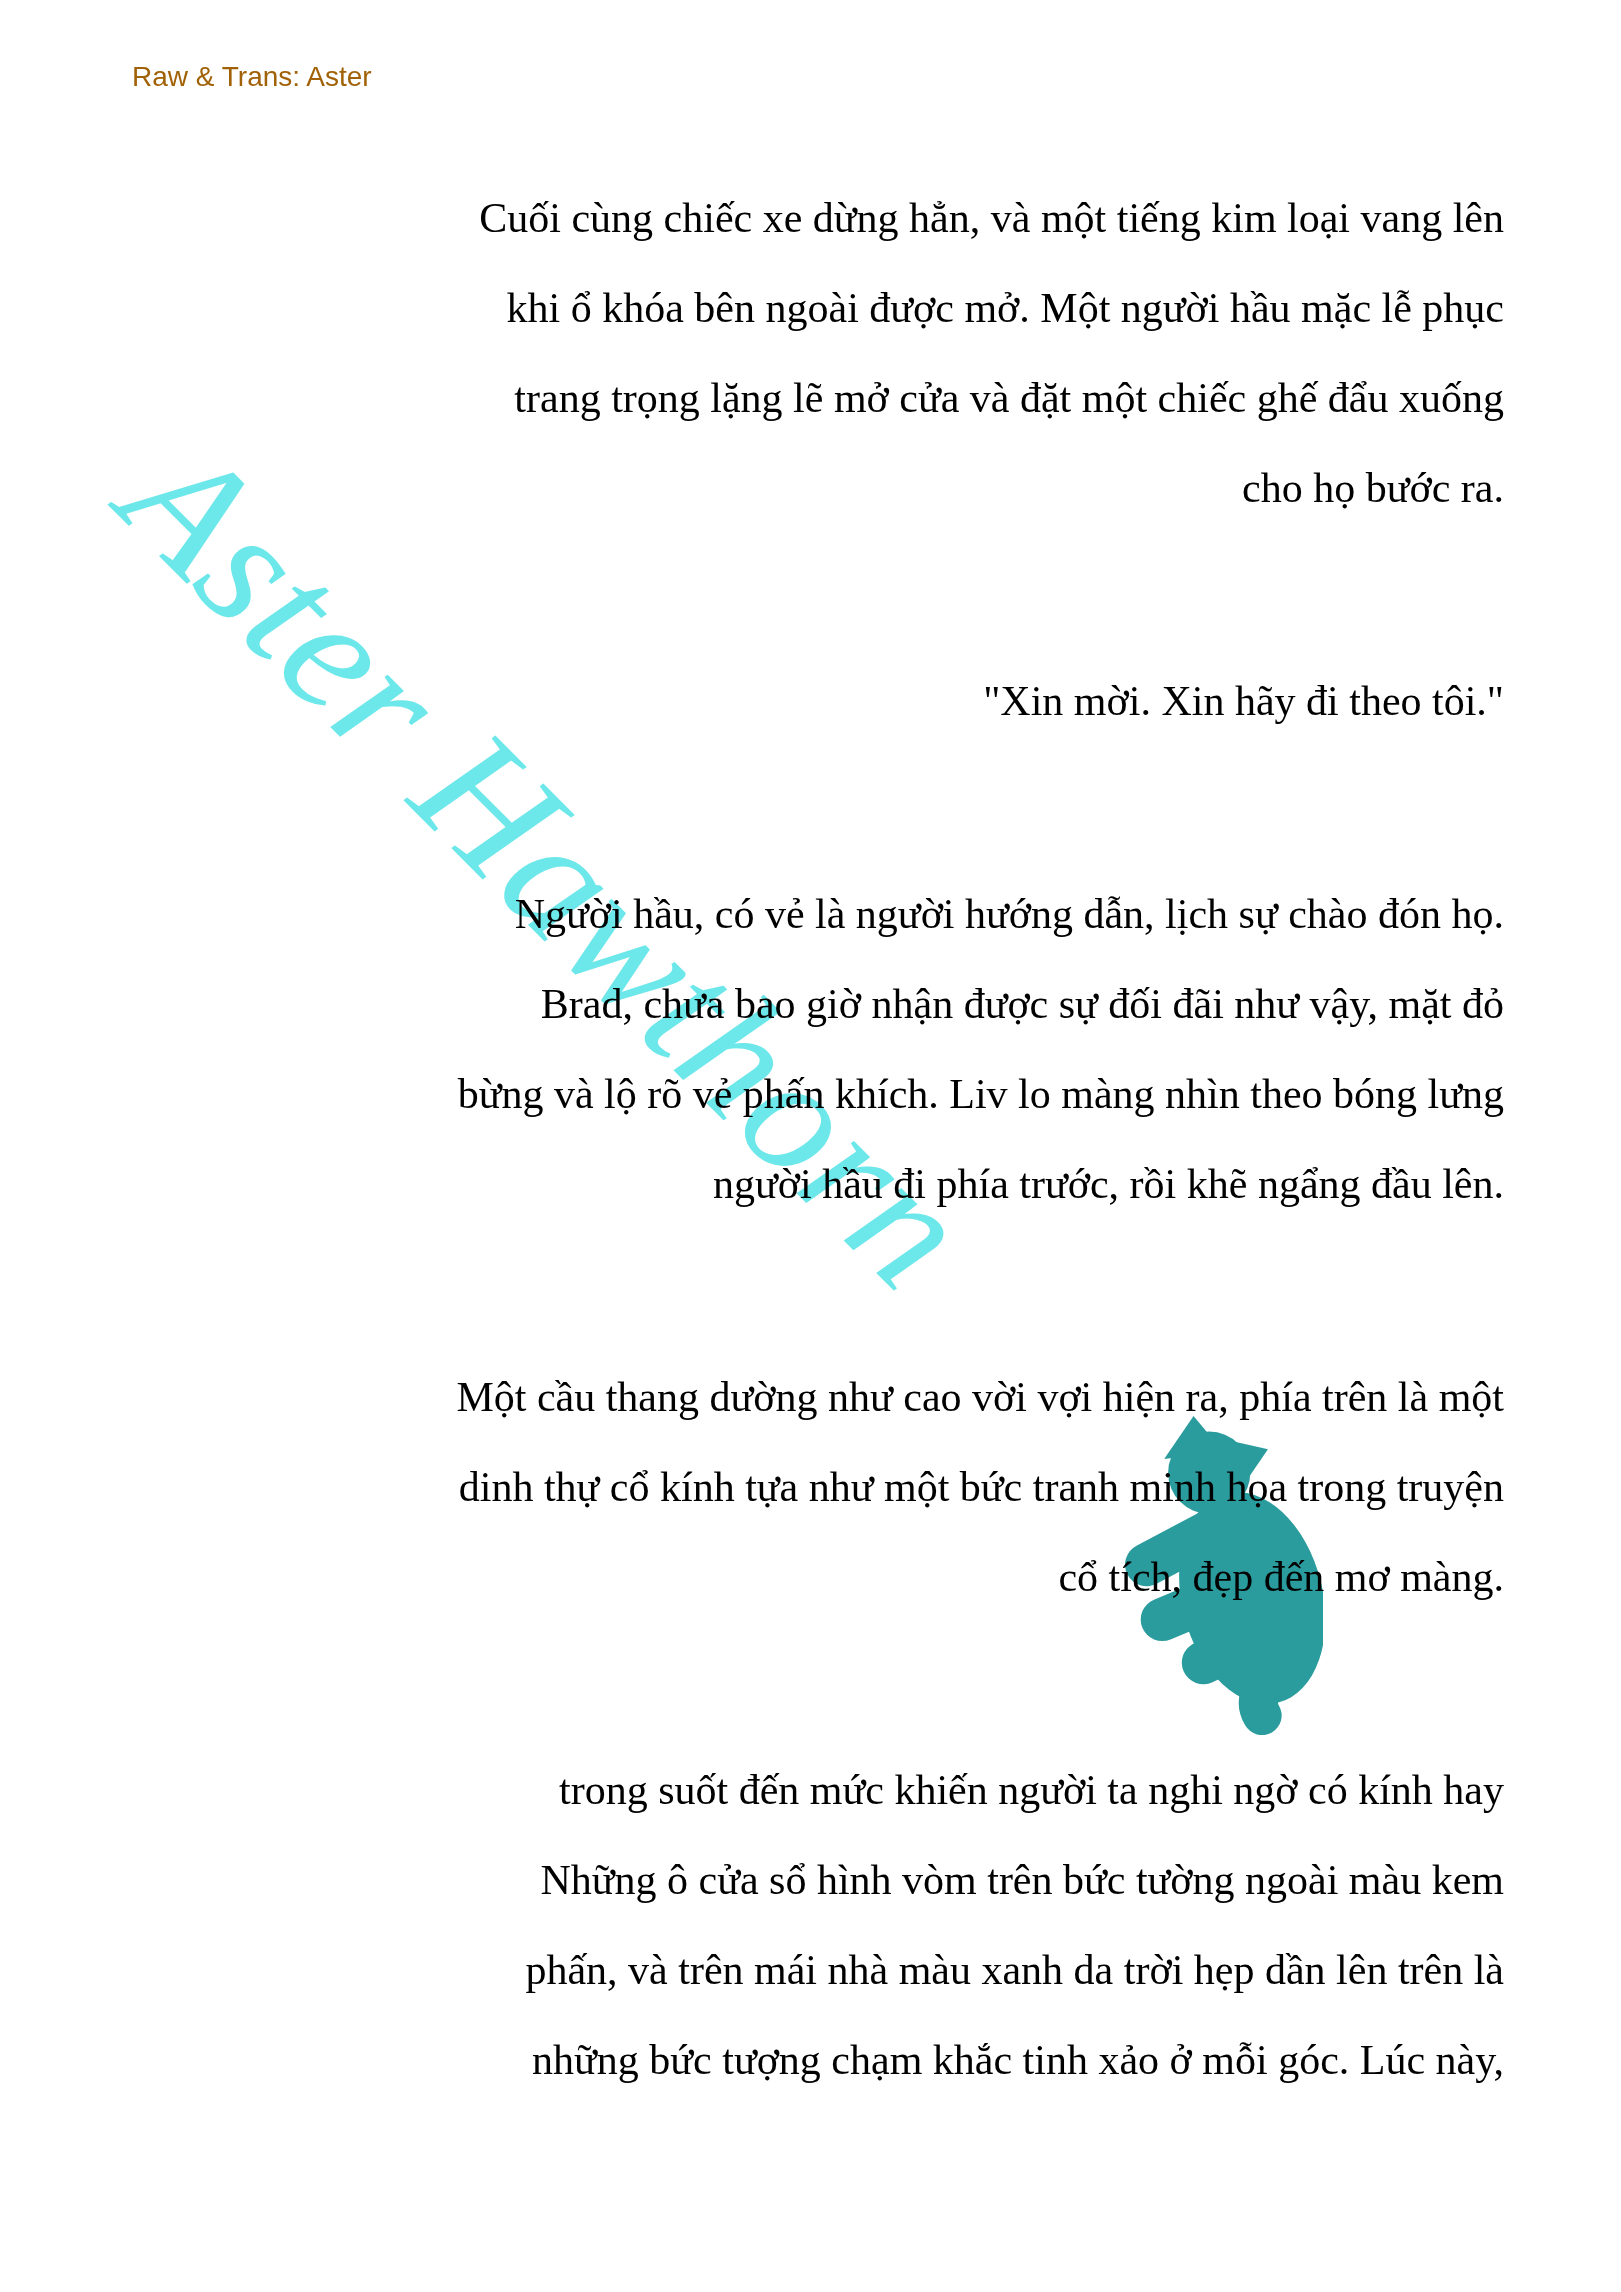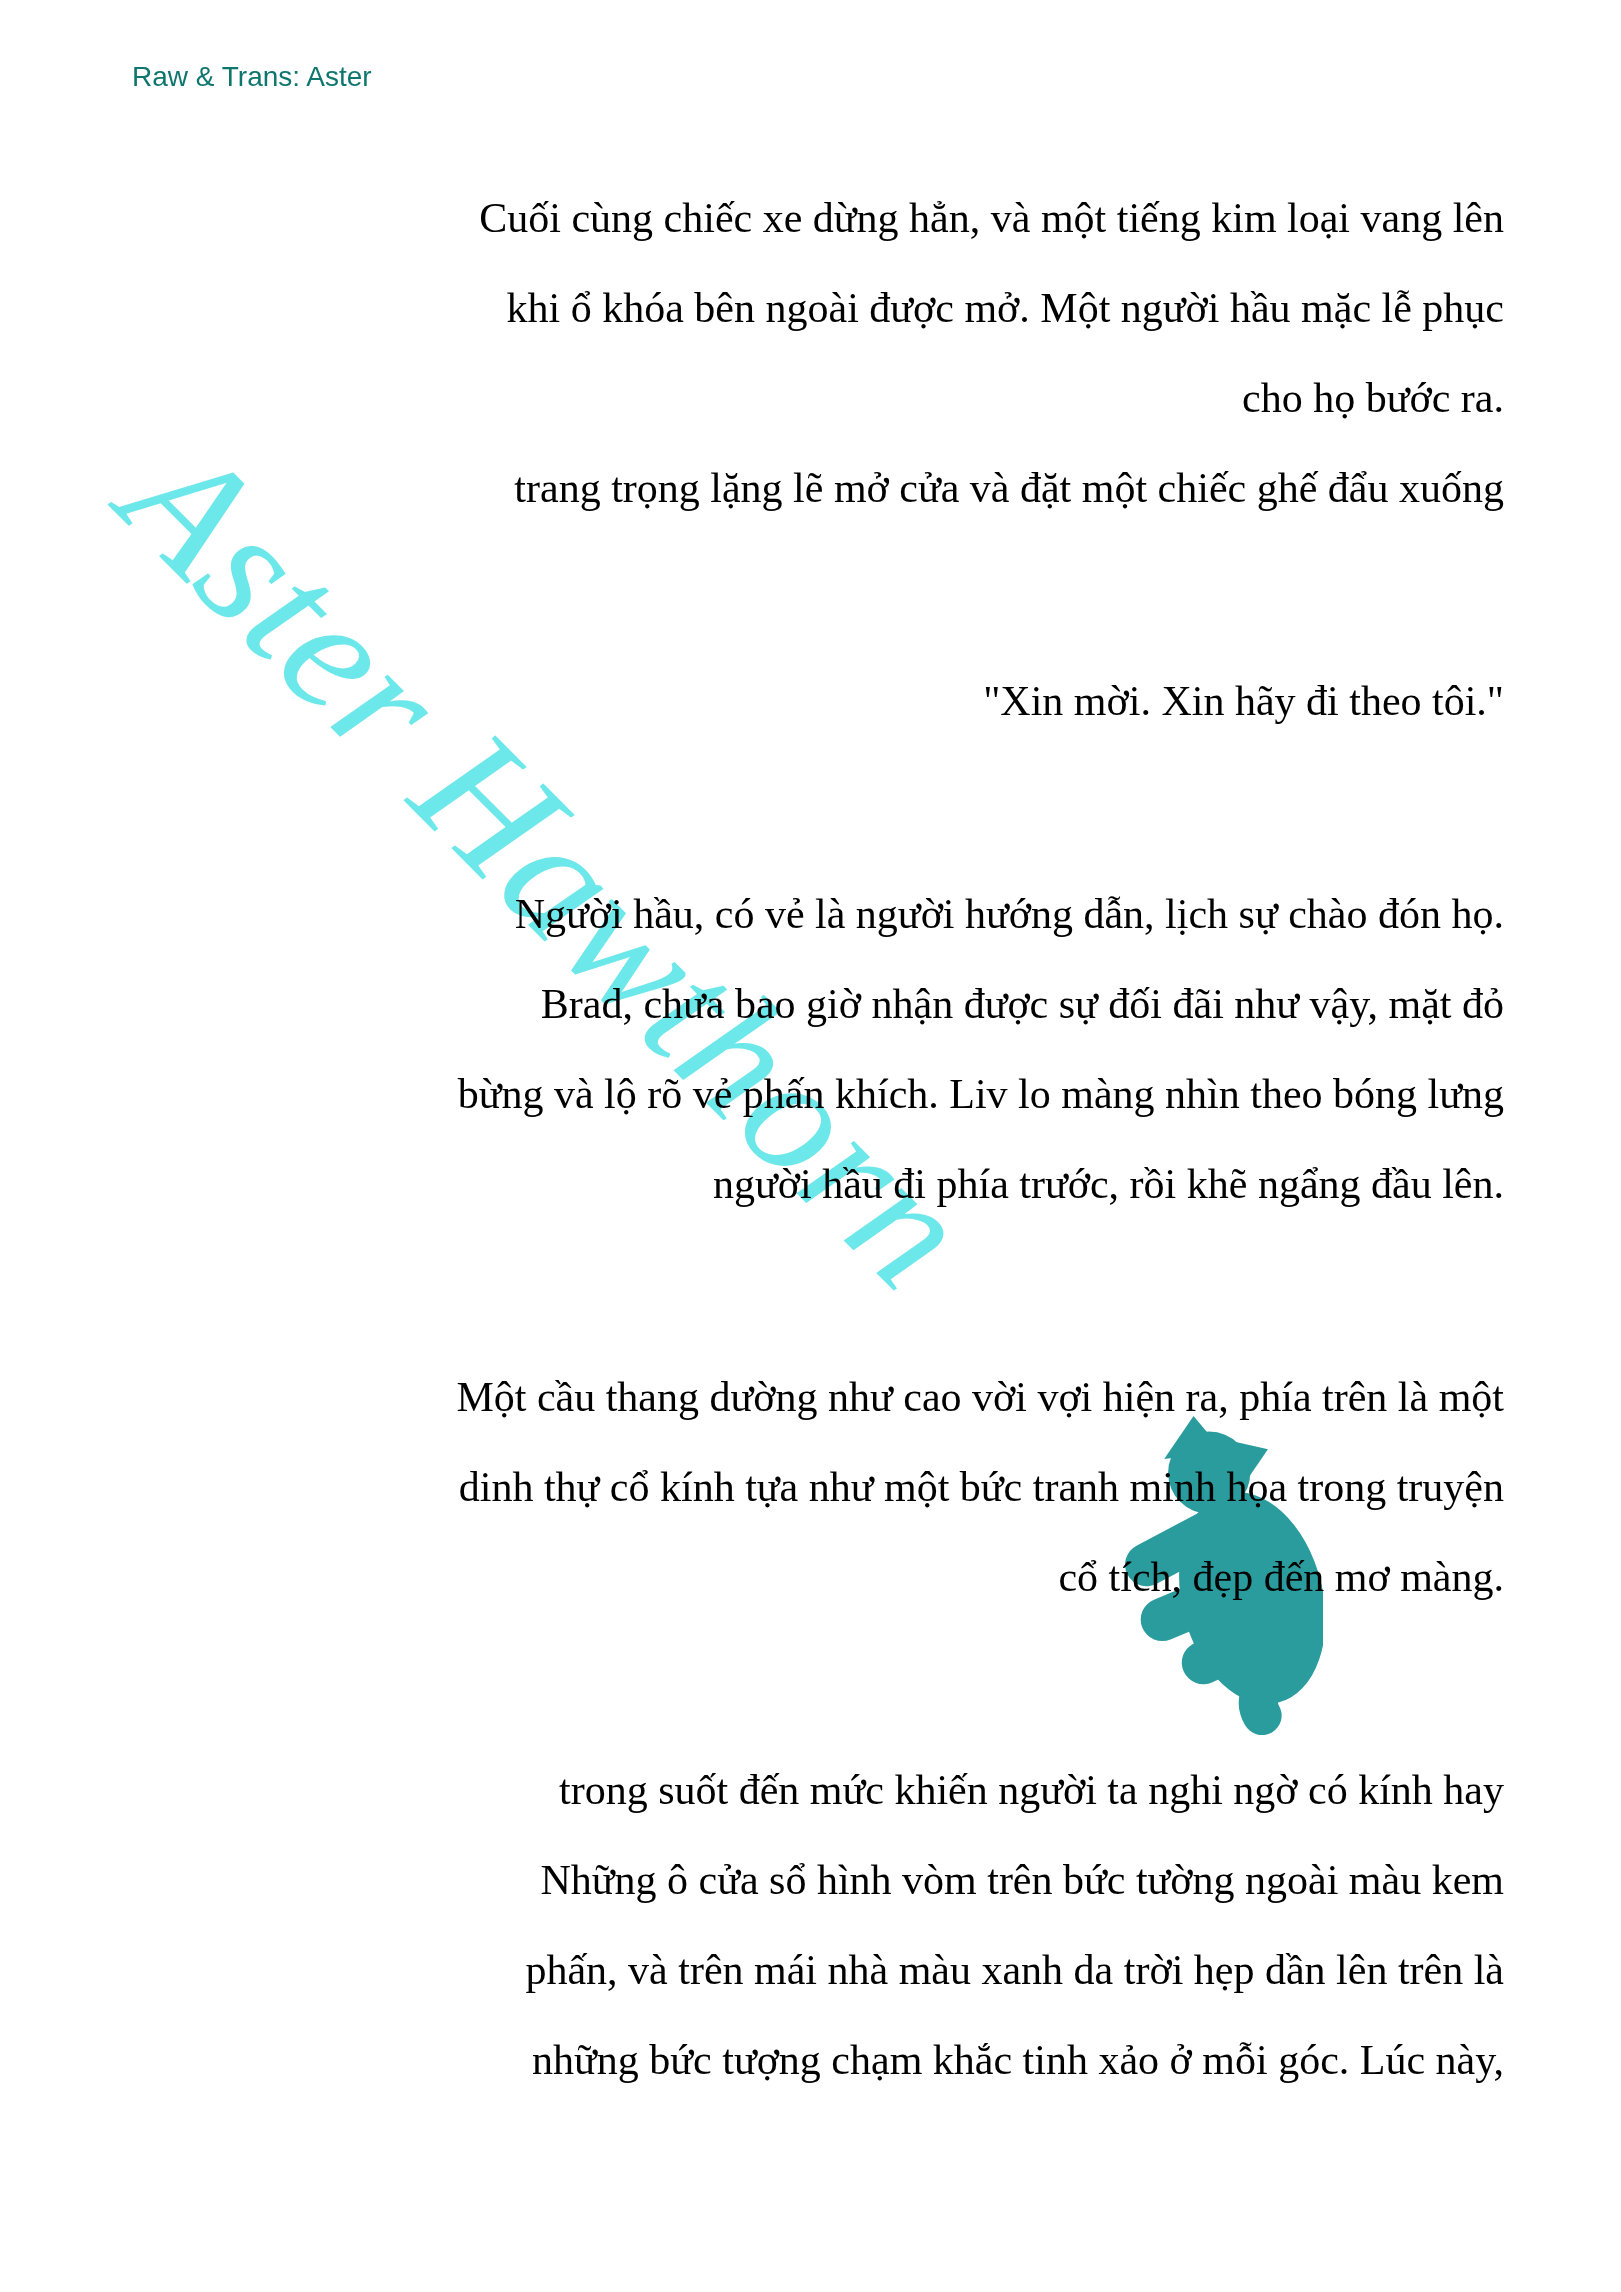--- a/index.html
+++ b/index.html
@@ -38,21 +38,21 @@
     height: 325px;
     z-index: 2;
   }
 
   .header {
     position: absolute;
     left: 132px;
     top: 61px;
     font-family: "Liberation Sans", sans-serif;
     font-size: 28px;
-    color: #0f766e;
+    color: #a16207;
     z-index: 3;
   }
 
   .content {
     position: absolute;
     left: 132px;
     top: 173px;
     width: 1372px;
     font-family: "Liberation Serif", serif;
     font-size: 42px;
@@ -82,22 +82,22 @@
     </g>
   </svg>
 
   <div class="header">Raw &amp; Trans: Aster</div>
 
   <div class="content">
 
     <div class="para">
       <div class="line">Cuối cùng chiếc xe dừng hẳn, và một tiếng kim loại vang lên</div>
       <div class="line">khi ổ khóa bên ngoài được mở. Một người hầu mặc lễ phục</div>
+      <div class="line">trang trọng lặng lẽ mở cửa và đặt một chiếc ghế đẩu xuống</div>
       <div class="line">cho họ bước ra.</div>
-      <div class="line">trang trọng lặng lẽ mở cửa và đặt một chiếc ghế đẩu xuống</div>
     </div>
 
     <div class="para">
       <div class="line">"Xin mời. Xin hãy đi theo tôi."</div>
     </div>
 
     <div class="para">
       <div class="line">Người hầu, có vẻ là người hướng dẫn, lịch sự chào đón họ.</div>
       <div class="line">Brad, chưa bao giờ nhận được sự đối đãi như vậy, mặt đỏ</div>
       <div class="line">bừng và lộ rõ vẻ phấn khích. Liv lo màng nhìn theo bóng lưng</div>

